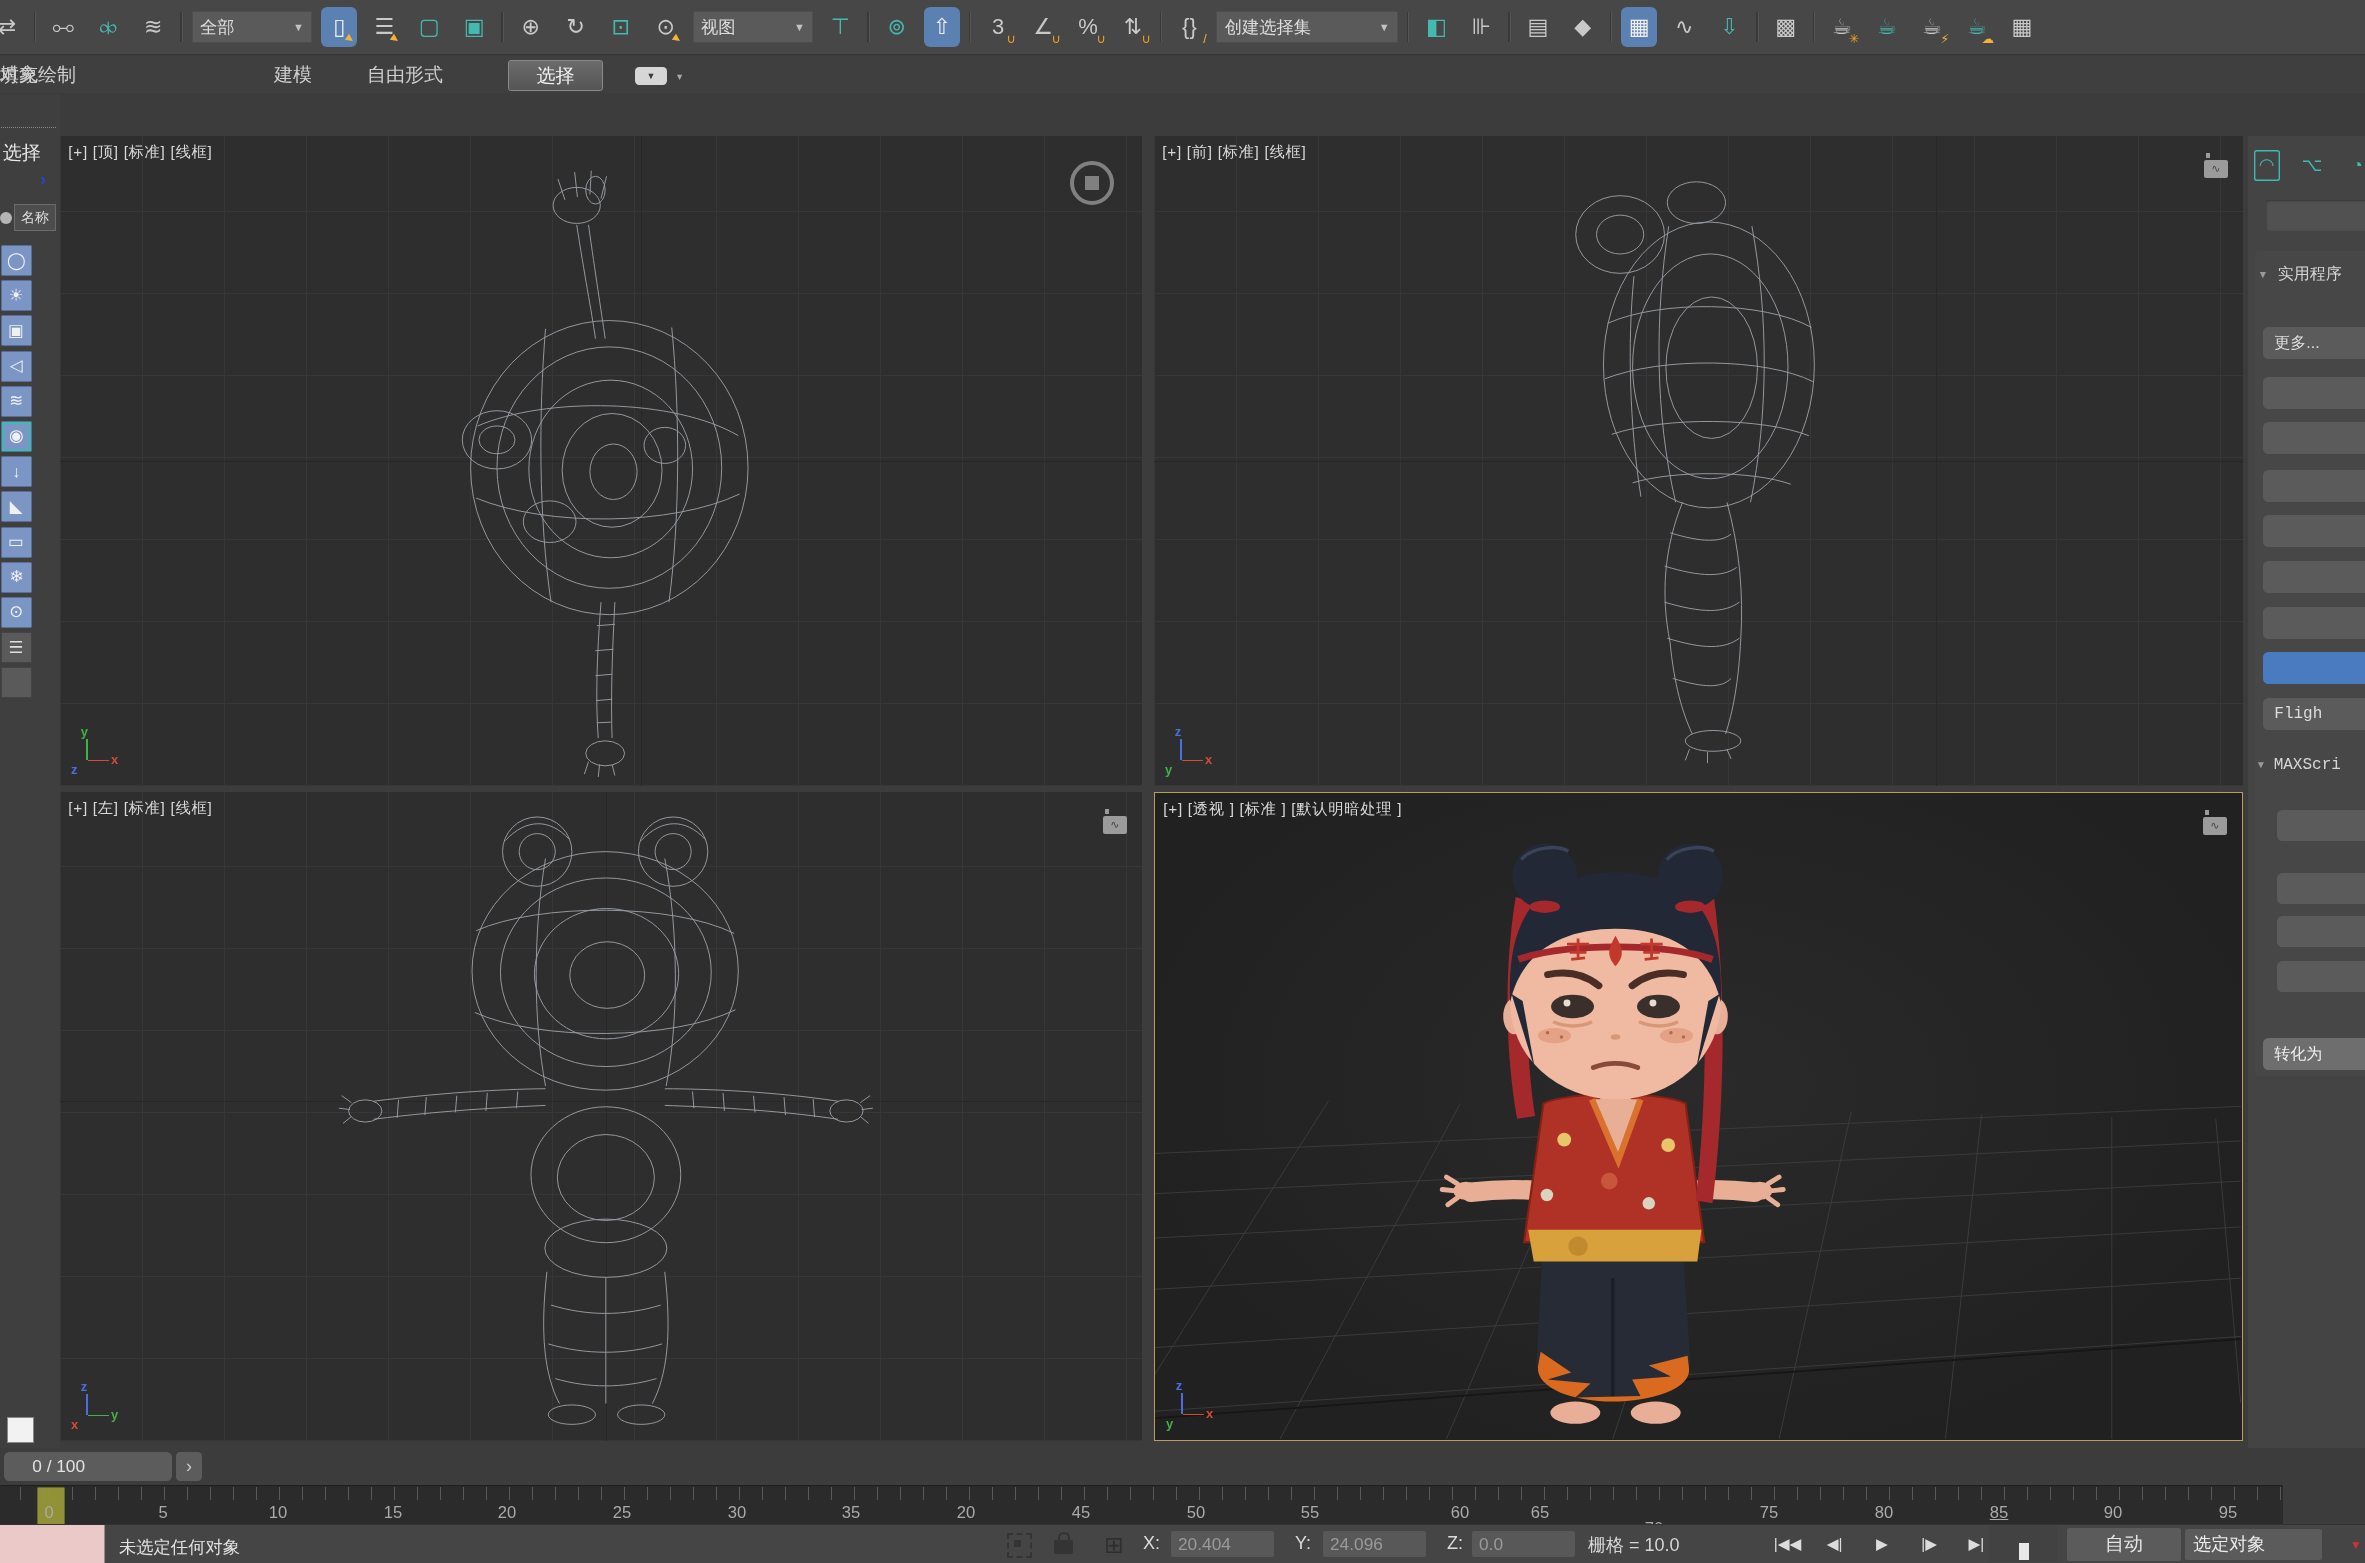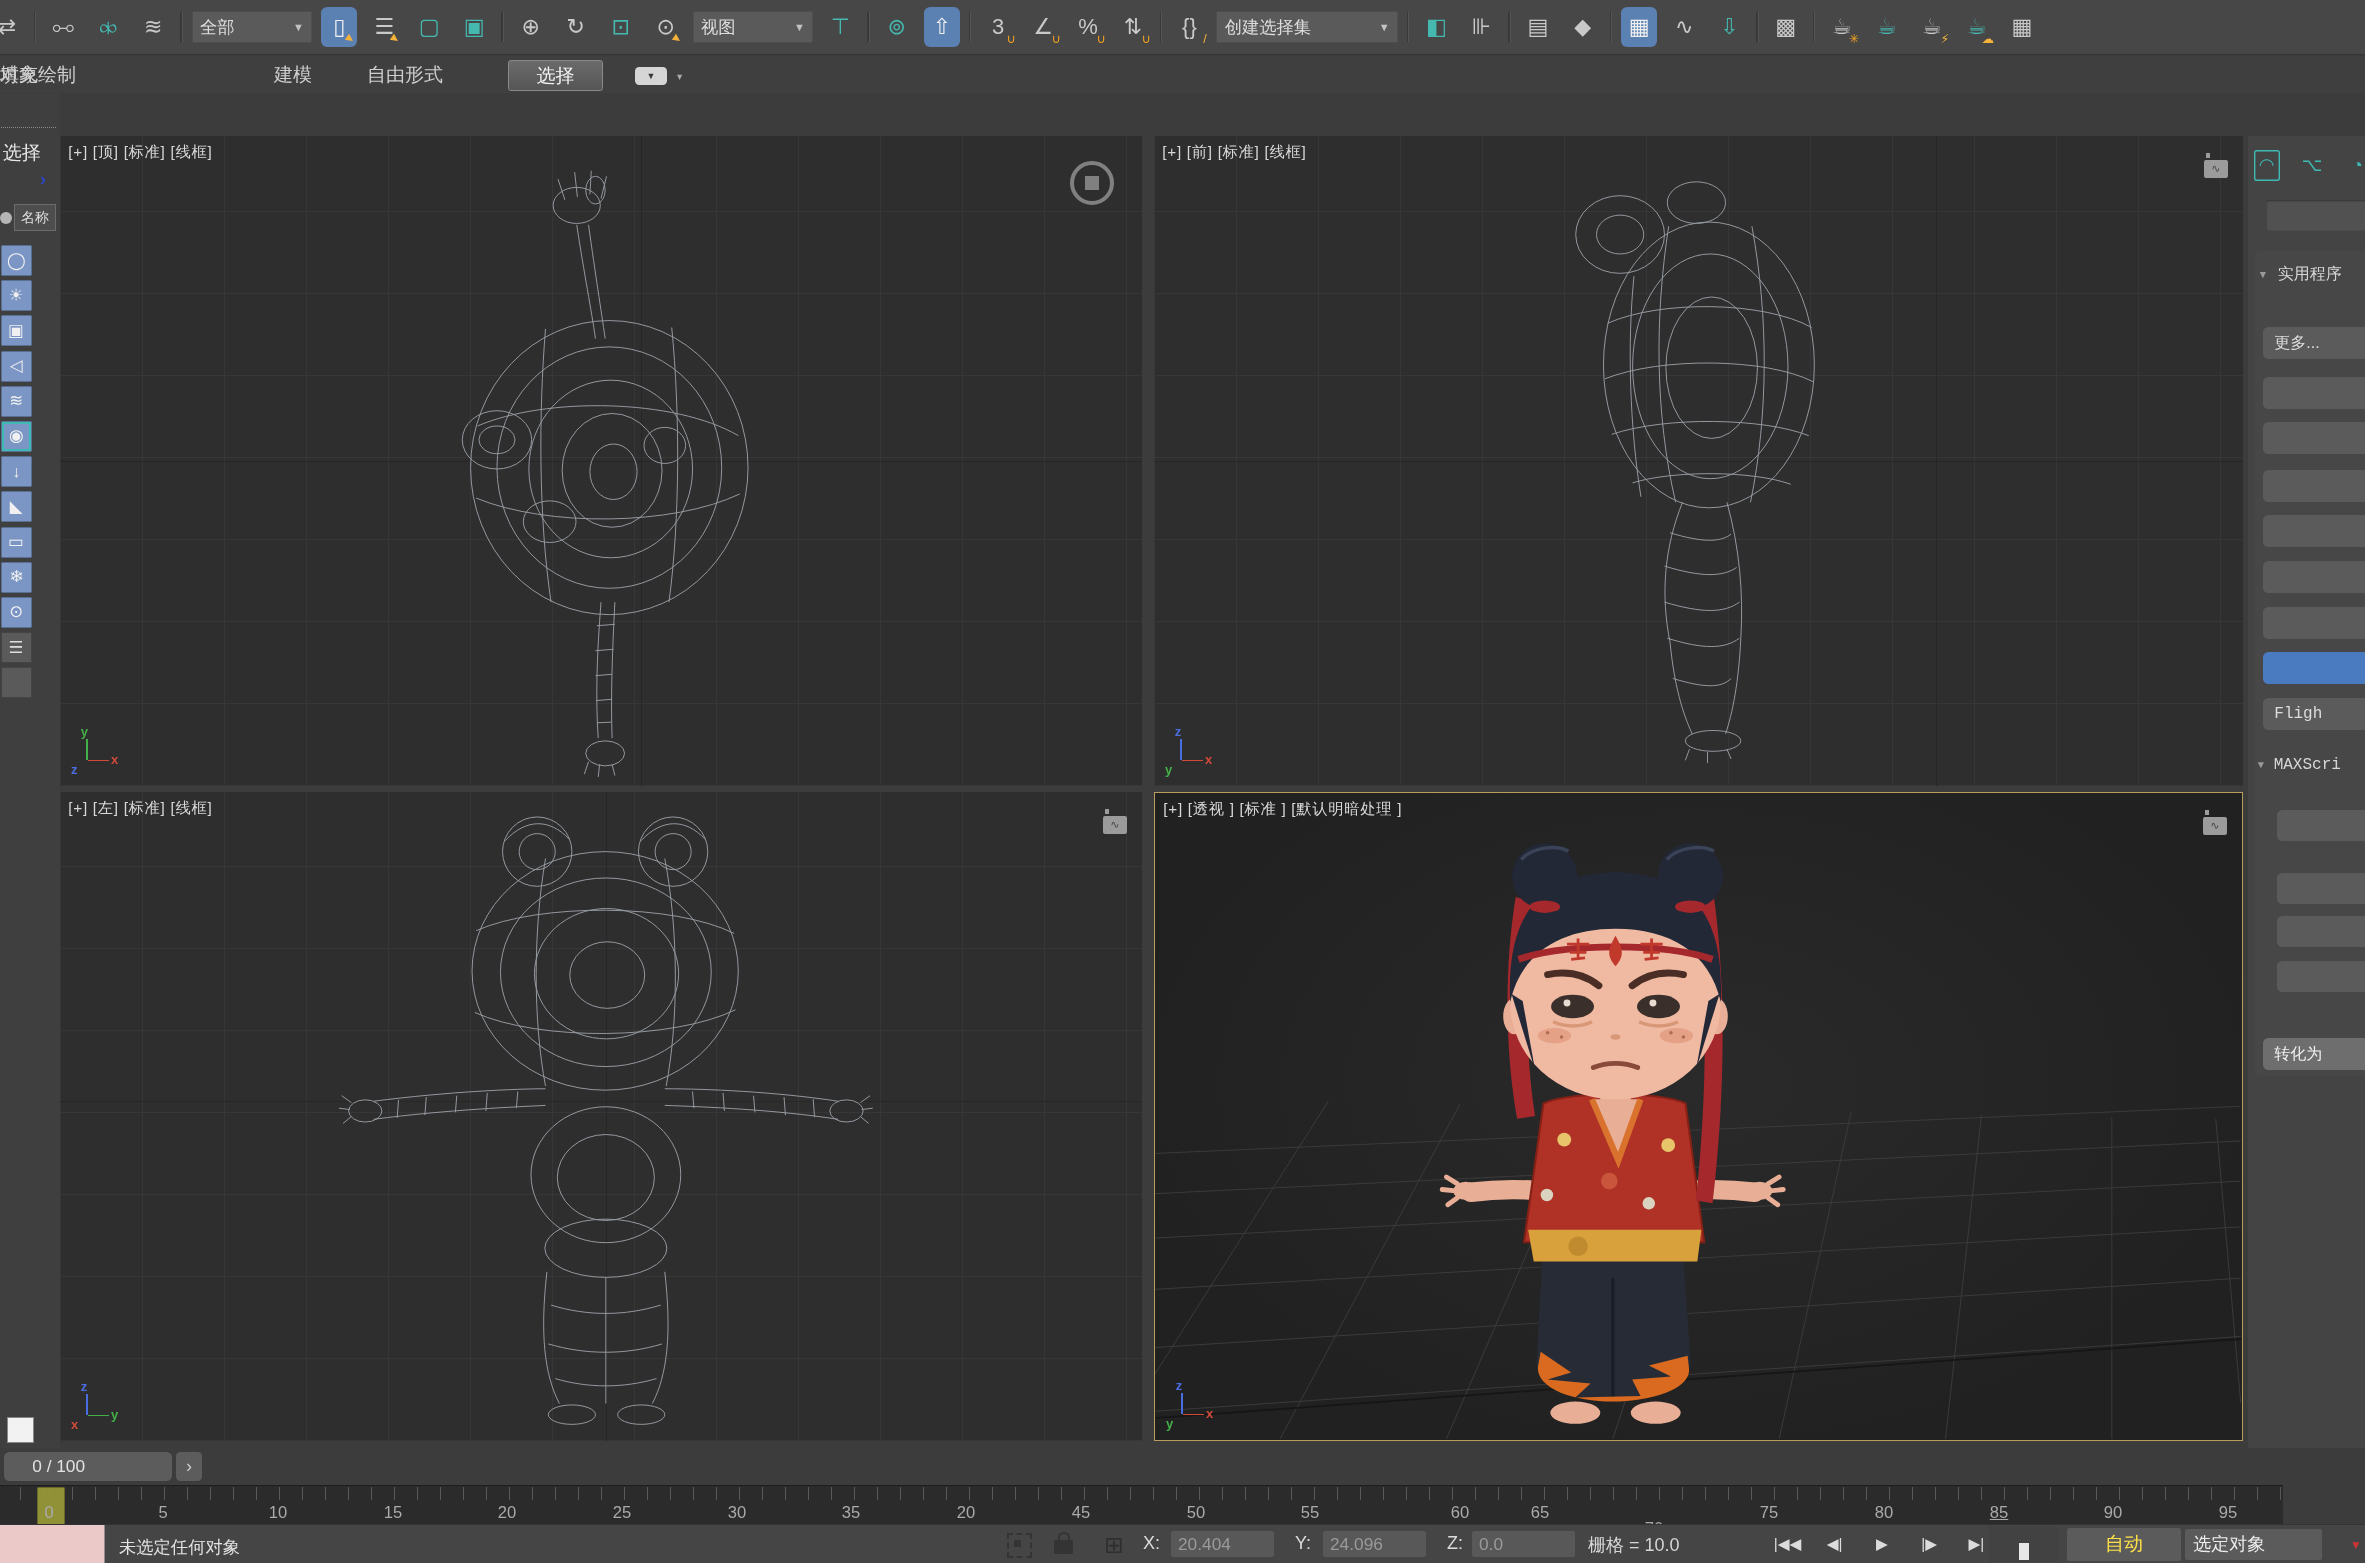--- a/index.html
+++ b/index.html
@@ -126,21 +126,21 @@
   #abs-ico{left:1104px;top:5.5px;font-size:23.6px;color:#2f2f2f;}
   .coord-label{position:absolute;top:8.3px;font-size:18px;color:#dcdcdc;}
   .coord-field{position:absolute;top:6.2px;width:103px;height:26px;background:#585858;border-radius:2.1px;
                font-size:17.3px;color:#9a9a9a;display:flex;align-items:center;padding-left:7px;box-sizing:border-box;}
   #grid-label{position:absolute;left:1588px;top:8.3px;font-size:18px;color:#d6d6d6;}
   #playback{position:absolute;left:1766px;top:2.8px;display:flex;gap:4.2px;}
   .pb-btn{width:43px;height:33px;display:flex;align-items:center;justify-content:center;color:#dcdcdc;font-size:15.3px;}
   #key-btn{position:absolute;left:1989px;top:1.4px;width:69px;height:36px;background:#424242;border-radius:2.1px;}
   #key-btn i{position:absolute;left:30px;bottom:2.8px;width:9.7px;height:16.6px;background:#e8e8e8;display:block;}
   #auto-btn{position:absolute;left:2067px;top:2.8px;width:114px;height:33px;background:#5b5b5b;border-radius:2.8px;
-            display:flex;align-items:center;justify-content:center;font-size:19px;color:#fde047;}
+            display:flex;align-items:center;justify-content:center;font-size:19px;color:#e5e5e5;}
   #selset-btn{position:absolute;left:2185px;top:4.2px;width:137px;height:30.5px;background:#5b5b5b;border-radius:2.1px;
               display:flex;align-items:center;font-size:18px;color:#ececec;padding-left:8.3px;box-sizing:border-box;}
   #selset-caret{position:absolute;left:2350px;top:12.5px;color:#c33;font-size:11.8px;}
 
   .wire{stroke:#b4bac2;fill:none;opacity:.78;stroke-width:1.4px;}
 </style>
 </head>
 <body>
 
 <div id="toolbar">

